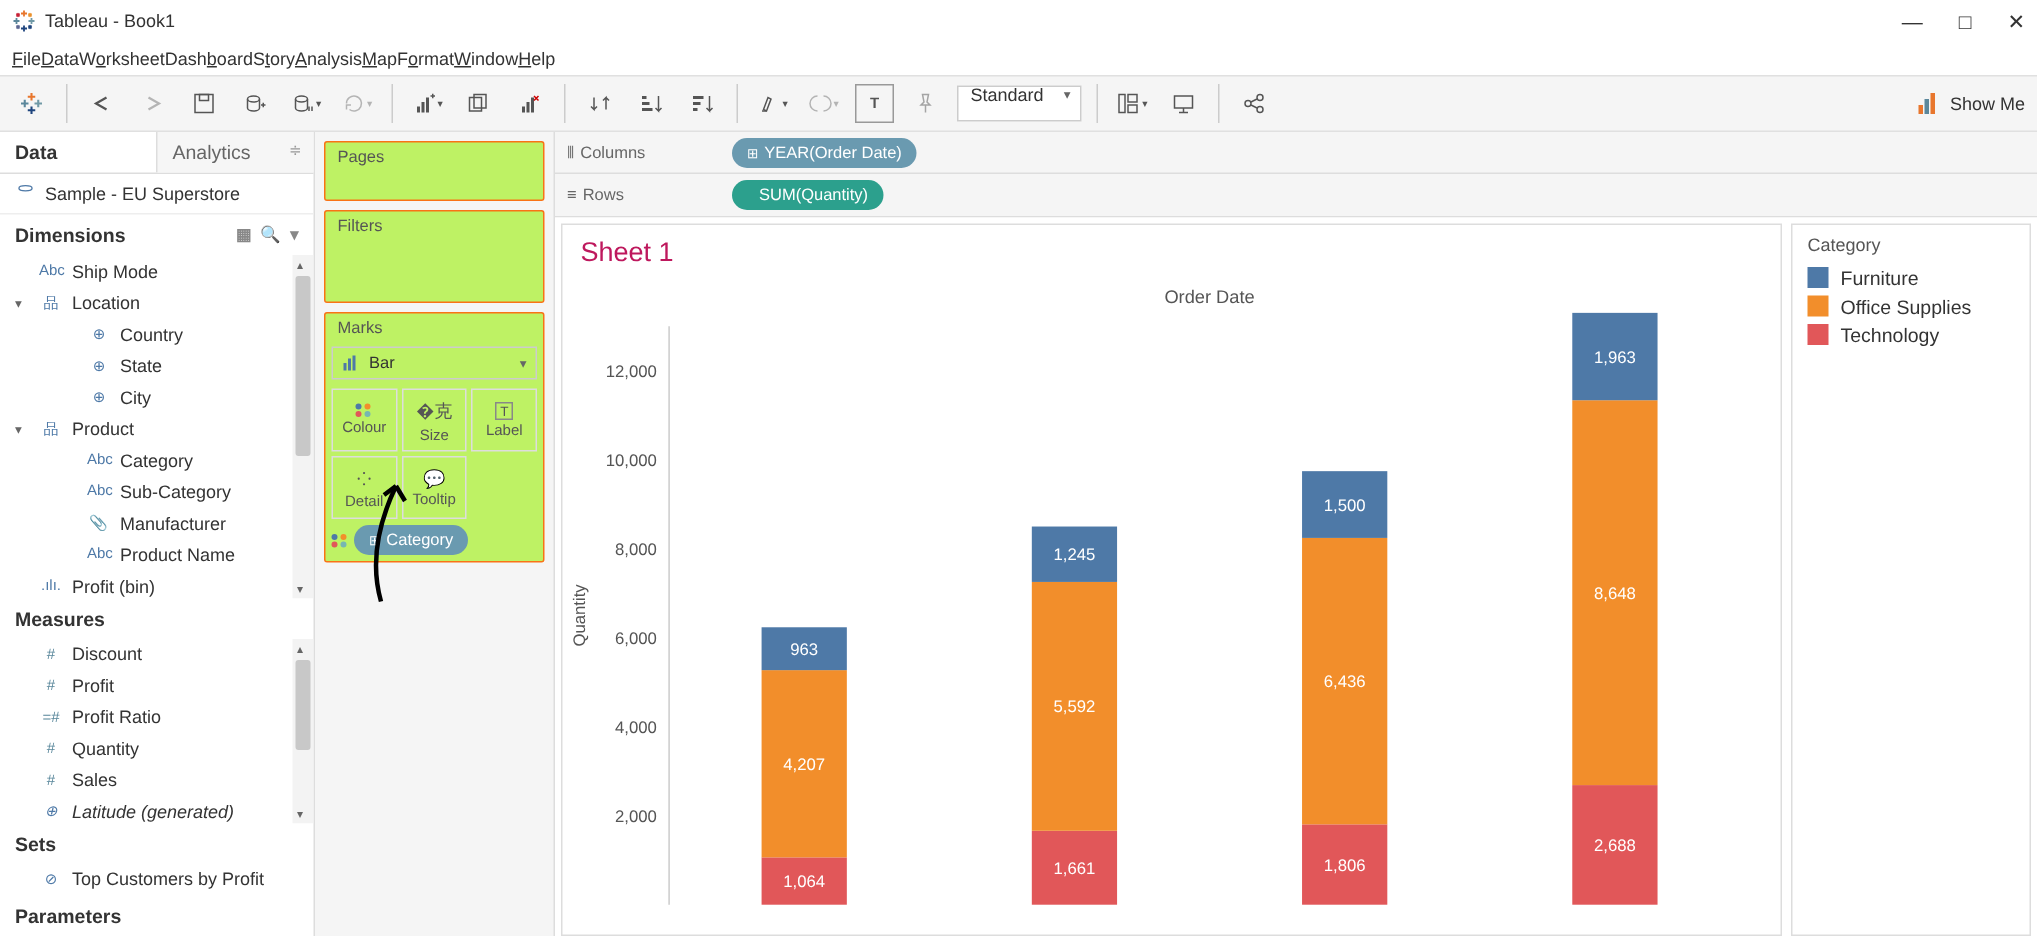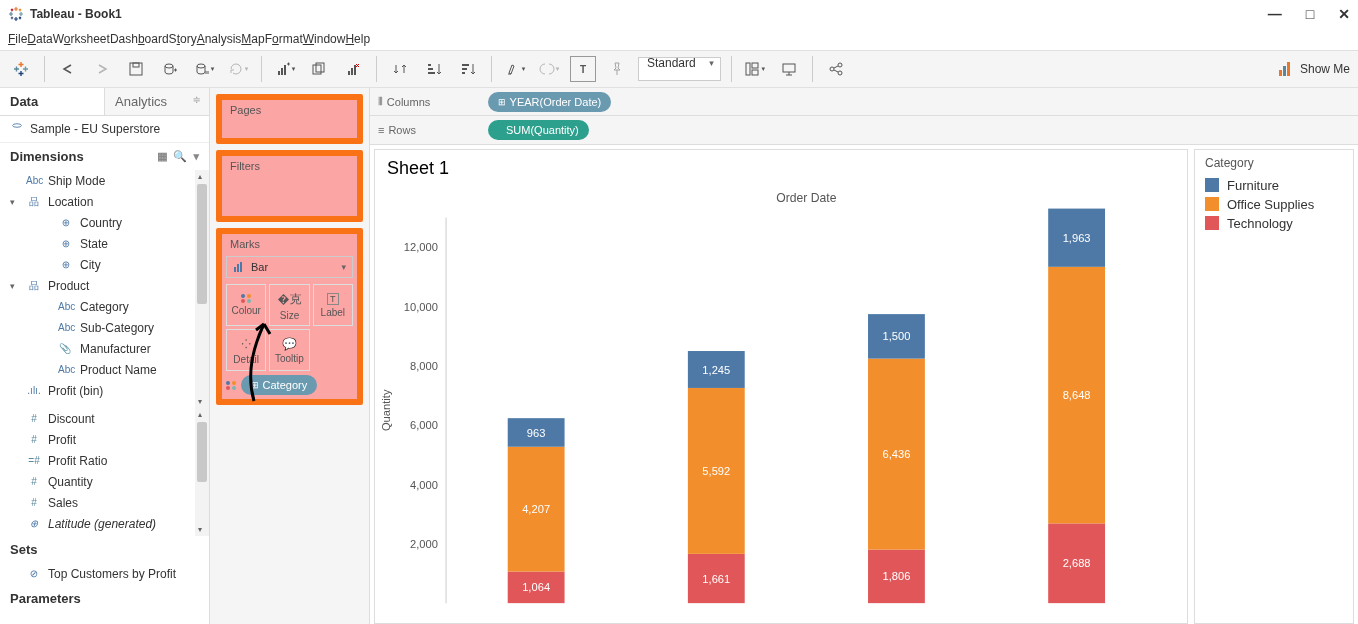--- a/index.html
+++ b/index.html
@@ -1,19 +1,19 @@
 <!DOCTYPE html>
 <html><head>
 <meta charset="utf-8">
 <style>
 * { box-sizing: border-box; margin: 0; padding: 0; font-family: "Segoe UI", Arial, sans-serif; }
 body { width: 1358px; height: 624px; overflow: hidden; background: #fff; font-size: 12px; color: #333; position: relative; }
 
 
-.titlebar { height: 28px; display: flex; align-items: center; padding: 0 8px; font-weight: bold; }
+.titlebar { height: 28px; display: flex; align-items: center; padding: 0 8px; }
 .titlebar .logo { width: 16px; height: 16px; margin-right: 6px; }
 .titlebar .title { font-size: 12px; }
 .titlebar .win-controls { margin-left: auto; display: flex; gap: 24px; }
 .titlebar .win-controls span { font-size: 14px; cursor: default; }
 
 
 .menubar { height: 22px; display: flex; align-items: center; padding: 0 8px; gap: 0; font-size: 12px; }
 .menubar span { cursor: default; }
 .menubar .ul { text-decoration: underline; }
 
@@ -44,21 +44,21 @@
 .field-list .scroll-thumb { position: absolute; right: 2px; width: 10px; background: #c8c8c8; border-radius: 2px; }
 .field-row { display: flex; align-items: center; padding: 2px 10px; gap: 6px; font-size: 12px; height: 21px; }
 .field-row .ficon { width: 16px; text-align: center; font-size: 10px; color: #4e79a7; }
 .field-row .caret { width: 10px; color: #666; font-size: 9px; }
 .field-row.indent2 { padding-left: 42px; }
 .measure-icon { color: #59879b !important; }
 .italic { font-style: italic; }
 
 
 .cards-col { width: 160px; background: #f5f5f5; border-right: 1px solid #ddd; padding: 6px; display: flex; flex-direction: column; gap: 6px; position: relative; }
-.card { background: #fca5a5; border: 6px solid #f97316; border-radius: 2px; }
+.card { background: #bef264; border: 1px solid #f97316; border-radius: 2px; }
 .card-title { padding: 4px 8px; font-size: 11px; color: #555; }
 .card-body { padding: 4px; }
 .mark-select { border: 1px solid #ccc; height: 22px; display: flex; align-items: center; padding: 0 6px; gap: 6px; position: relative; margin: 2px 4px 6px 4px; font-size: 11px; }
 .mark-select::after { content: "▾"; position: absolute; right: 6px; color: #666; font-size: 9px; }
 .mark-grid { display: flex; gap: 3px; padding: 0 4px; }
 .mark-btn { flex: 1; border: 1px solid #ddd; height: 42px; display: flex; flex-direction: column; align-items: center; justify-content: center; font-size: 10px; color: #555; gap: 2px; }
 .mark-grid.row2 .mark-btn { flex: 0 0 calc(33.3% - 2px); }
 .pill { display: inline-flex; align-items: center; height: 20px; border-radius: 10px; padding: 0 10px; font-size: 11px; color: #fff; gap: 4px; }
 .pill.blue { background: #6a9ab0; }
 .pill.teal { background: #2ca08d; padding-left: 18px; }
@@ -69,21 +69,21 @@
 .arrow-annotation { position: absolute; left: 24px; top: 228px; pointer-events: none; }
 
 
 .shelves-chart { flex: 1; display: flex; flex-direction: column; }
 .shelf-row { height: 32px; border-bottom: 1px solid #ddd; background: #f5f5f5; display: flex; align-items: center; padding: 0 8px; gap: 10px; }
 .shelf-label { color: #666; font-size: 11px; display: flex; align-items: center; gap: 4px; width: 100px; }
 
 
 .viz-area { flex: 1; display: flex; background: #fff; }
 .chart-wrap { flex: 1; border: 1px solid #ddd; margin: 4px 0 0 4px; display: flex; flex-direction: column; position: relative; }
-.sheet-title { padding: 8px 12px; font-size: 18px; color: #000000; }
+.sheet-title { padding: 8px 12px; font-size: 18px; color: #be185d; }
 .chart-svg { flex: 1; }
 .legend-panel { width: 160px; border: 1px solid #ddd; margin: 4px 4px 0 6px; padding: 6px 10px; }
 .legend-title { font-size: 12px; color: #555; margin-bottom: 6px; }
 .legend-item { display: flex; align-items: center; gap: 8px; font-size: 13px; padding: 2px 0; }
 .legend-swatch { width: 14px; height: 14px; }
 
 .mark-icon { font-size: 12px; }
 </style>
 </head>
 <body>
@@ -351,20 +351,23 @@
         <div class="field-row indent2">
           <span class="caret"></span>
           <span class="ficon">Abc</span>
           <span>Product Name</span>
         </div>
         <div class="field-row">
           <span class="caret"></span>
           <span class="ficon">.ılı.</span>
           <span>Profit (bin)</span>
         </div>
+      </div>
+    <div class="section-header">
+        <span>Measures</span>
       </div>
     <div class="field-list" id="meas-list" style="height:128px">
       <div class="scrollbar">
           <span style="position:absolute;top:2px;left:3px;font-size:8px;color:#666">▴</span>
           <div class="scroll-thumb" style="top:14px;height:60px"></div>
           <span style="position:absolute;bottom:2px;left:3px;font-size:8px;color:#666">▾</span>
         </div>
     <div class="field-row">
           <span class="caret"></span>
           <span class="ficon measure-icon">#</span>

